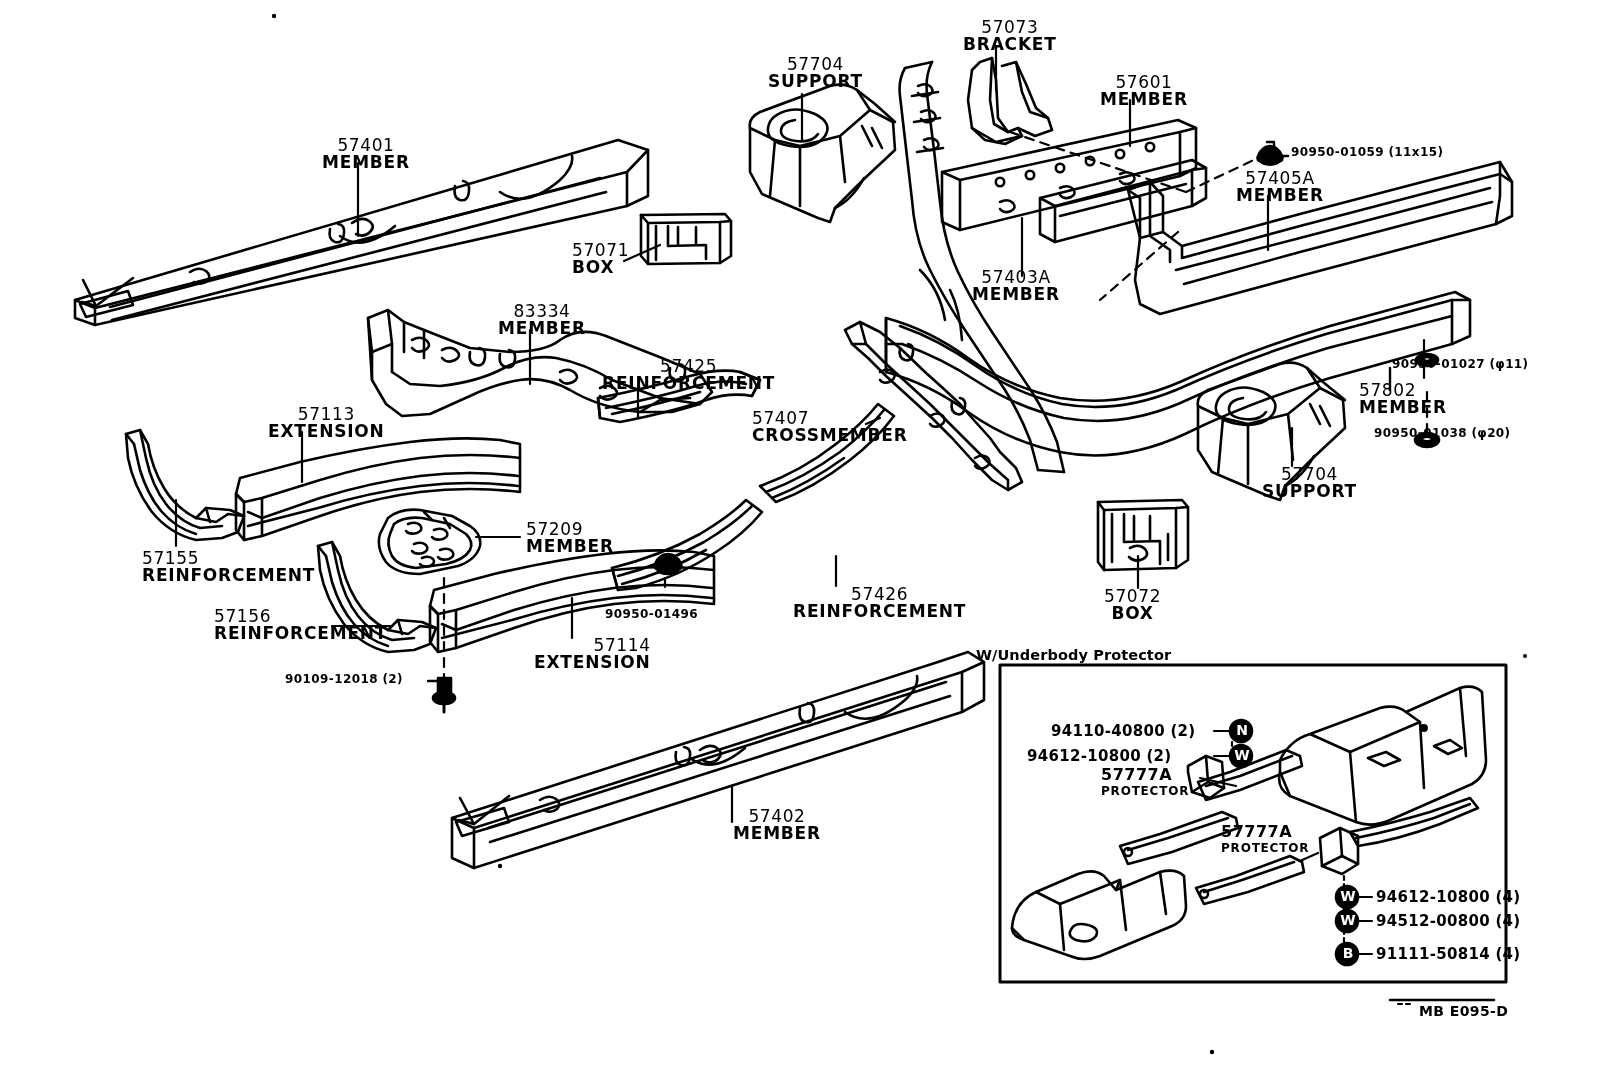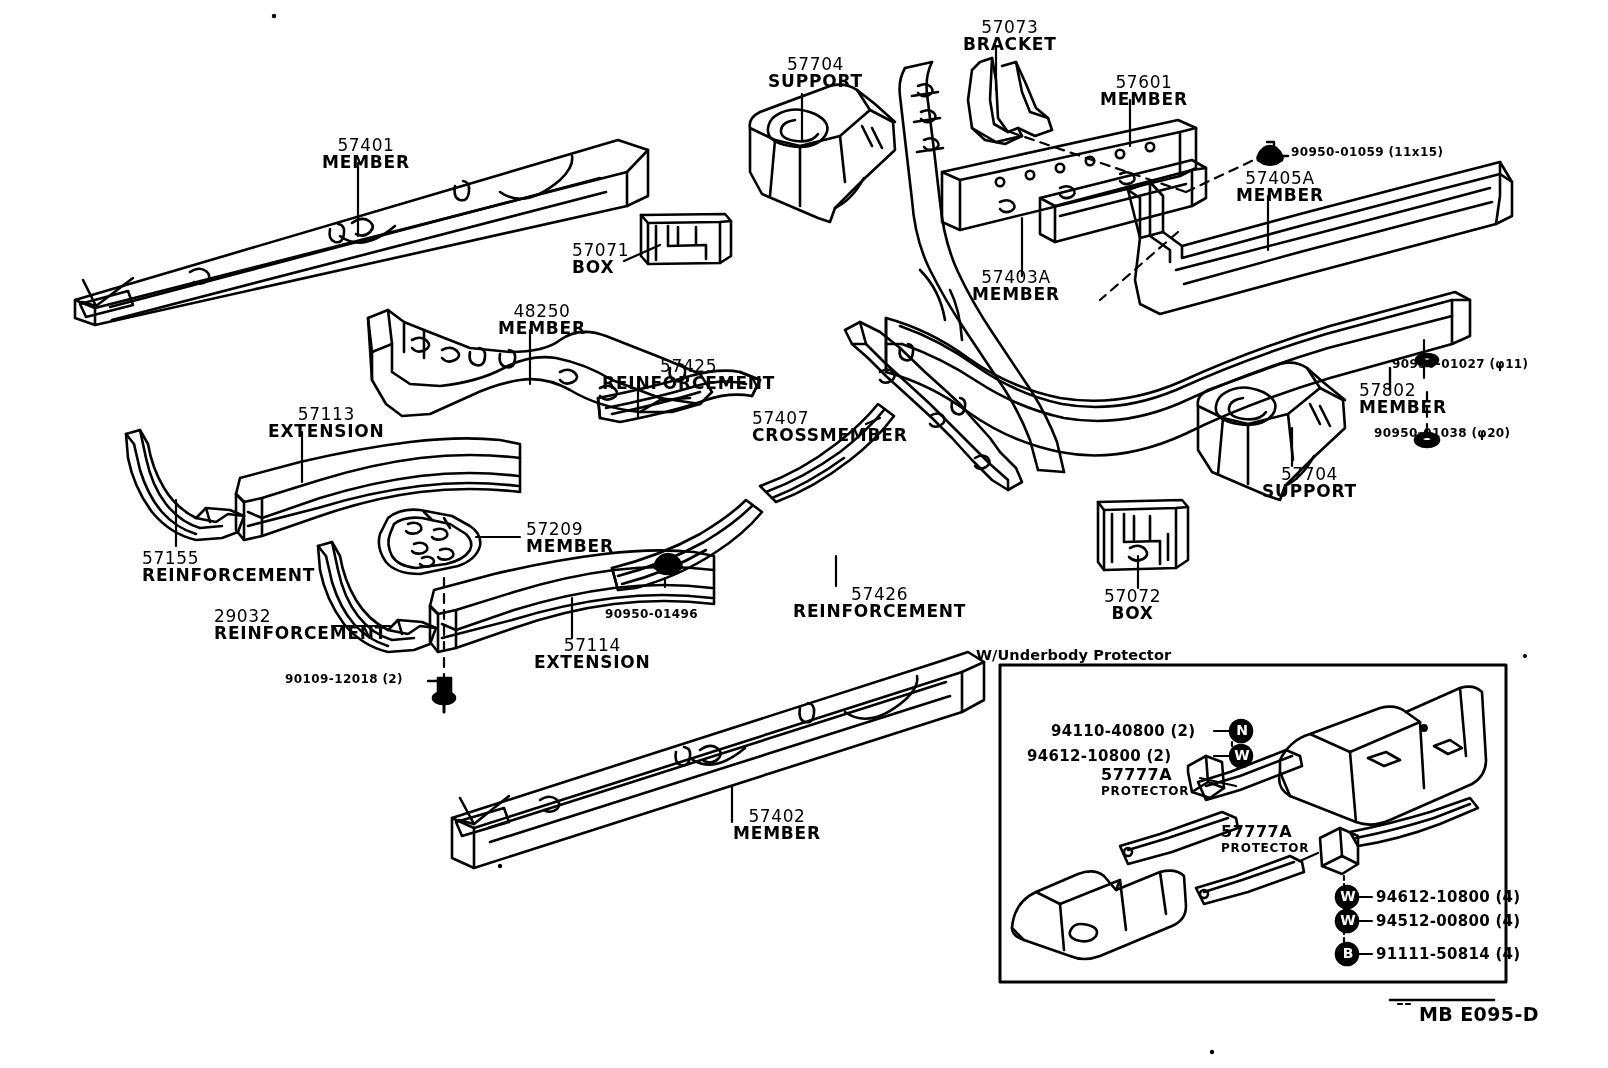--- a/index.html
+++ b/index.html
@@ -10,21 +10,21 @@
   .lbl{position:absolute;color:#000;font-weight:bold;letter-spacing:0.2px;
        white-space:nowrap;line-height:1.0;}
   .lbl .num{display:block;font-size:17px;font-weight:normal;letter-spacing:0.6px;}
   .lbl .desc{display:block;font-size:17px;font-weight:bold;letter-spacing:0.8px;}
   .bolt{position:absolute;font-size:12px;font-weight:bold;white-space:nowrap;letter-spacing:0.4px;}
   .inset-title{position:absolute;font-size:14.5px;font-weight:bold;letter-spacing:0.1px;}
   .inset-lbl{position:absolute;font-size:15px;font-weight:bold;white-space:nowrap;letter-spacing:0.3px;}
   .inset-part{position:absolute;white-space:nowrap;}
   .inset-part .num{display:block;font-size:16px;font-weight:bold;letter-spacing:0.5px;}
   .inset-part .desc{display:block;font-size:12px;font-weight:bold;letter-spacing:0.8px;}
-  .sheetid{position:absolute;font-size:19px;font-weight:bold;letter-spacing:0.4px;}
+  .sheetid{position:absolute;font-size:14px;font-weight:bold;letter-spacing:0.4px;}
   .ctr{text-align:center;}
 </style>
 </head>
 <body>
 
 <div id="stage">
 
   <svg id="art" viewBox="0 0 1608 1068">
     <g fill="none" stroke="#000" stroke-width="2.6" stroke-linejoin="round" stroke-linecap="round">
 
@@ -488,21 +488,21 @@
     <span class="num">57071</span>
     <span class="desc">BOX</span>
   </div>
 
   <div class="lbl ctr" style="left:972px;top:269px;">
     <span class="num">57403A</span>
     <span class="desc">MEMBER</span>
   </div>
 
   <div class="lbl ctr" style="left:498px;top:303px;">
-    <span class="num">48250</span>
+    <span class="num">83334</span>
     <span class="desc">MEMBER</span>
   </div>
 
   <div class="lbl ctr" style="left:602px;top:358px;">
     <span class="num">57425</span>
     <span class="desc">REINFORCEMENT</span>
   </div>
 
   <div class="lbl ctr" style="left:268px;top:406px;">
     <span class="num">57113</span>
@@ -528,25 +528,25 @@
     <span class="num">57155</span>
     <span class="desc">REINFORCEMENT</span>
   </div>
 
   <div class="lbl" style="left:526px;top:521px;">
     <span class="num">57209</span>
     <span class="desc">MEMBER</span>
   </div>
 
   <div class="lbl" style="left:214px;top:608px;">
-    <span class="num">29032</span>
+    <span class="num">57156</span>
     <span class="desc">REINFORCEMENT</span>
   </div>
 
-  <div class="lbl ctr" style="left:534px;top:637px;">
+  <div class="lbl ctr" style="left:534px;top:637px;text-align:right;">
     <span class="num">57114</span>
     <span class="desc">EXTENSION</span>
   </div>
 
   <div class="lbl ctr" style="left:793px;top:586px;">
     <span class="num">57426</span>
     <span class="desc">REINFORCEMENT</span>
   </div>
 
   <div class="lbl ctr" style="left:1104px;top:588px;">

